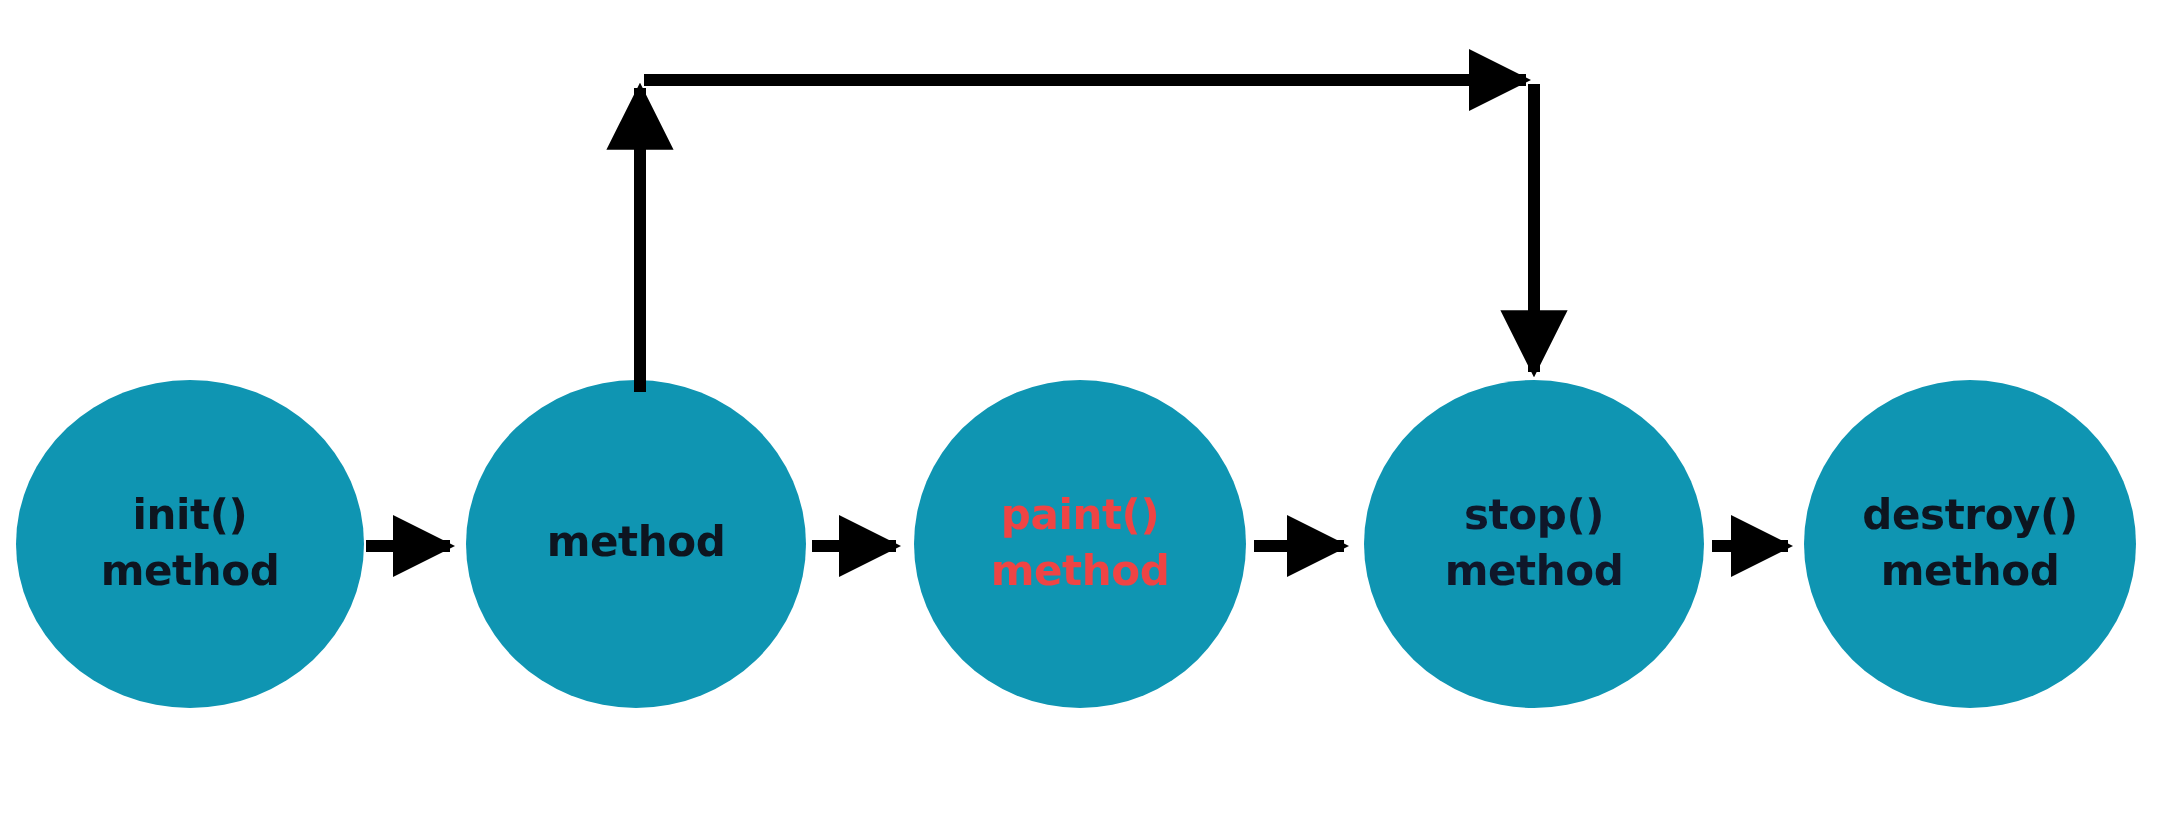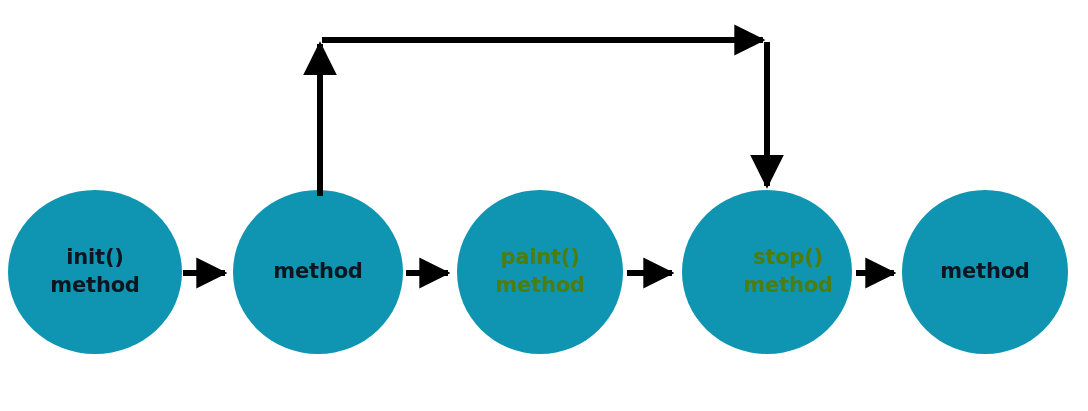--- a/index.html
+++ b/index.html
@@ -89,27 +89,28 @@
 
   <div class="node-label" style="left: 95px; top: 272px; color: rgb(13, 21, 32);">
     <span class="lbl-line">init()</span>
     <span class="lbl-line">method</span>
   </div>
 
   <div class="node-label" style="left: 318px; top: 272px; color: rgb(13, 21, 32);">
     <span class="lbl-line">method</span>
   </div>
 
-  <div class="node-label" style="left: 540px; top: 272px; color: #4d7c0f;">
+  <div class="node-label" style="left: 540px; top: 272px; color: #ef4444;">
     <span class="lbl-line">paint()</span>
     <span class="lbl-line">method</span>
   </div>
 
-  <div class="node-label" style="left: 788px; top: 272px; color: #4d7c0f;">
+  <div class="node-label" style="left: 767px; top: 272px; color: #0f172a;">
     <span class="lbl-line">stop()</span>
     <span class="lbl-line">method</span>
   </div>
 
   <div class="node-label" style="left: 985px; top: 272px; color: rgb(13, 21, 32);">
+    <span class="lbl-line">destroy()</span>
     <span class="lbl-line">method</span>
   </div>
 
 </div>
 
 </body></html>

